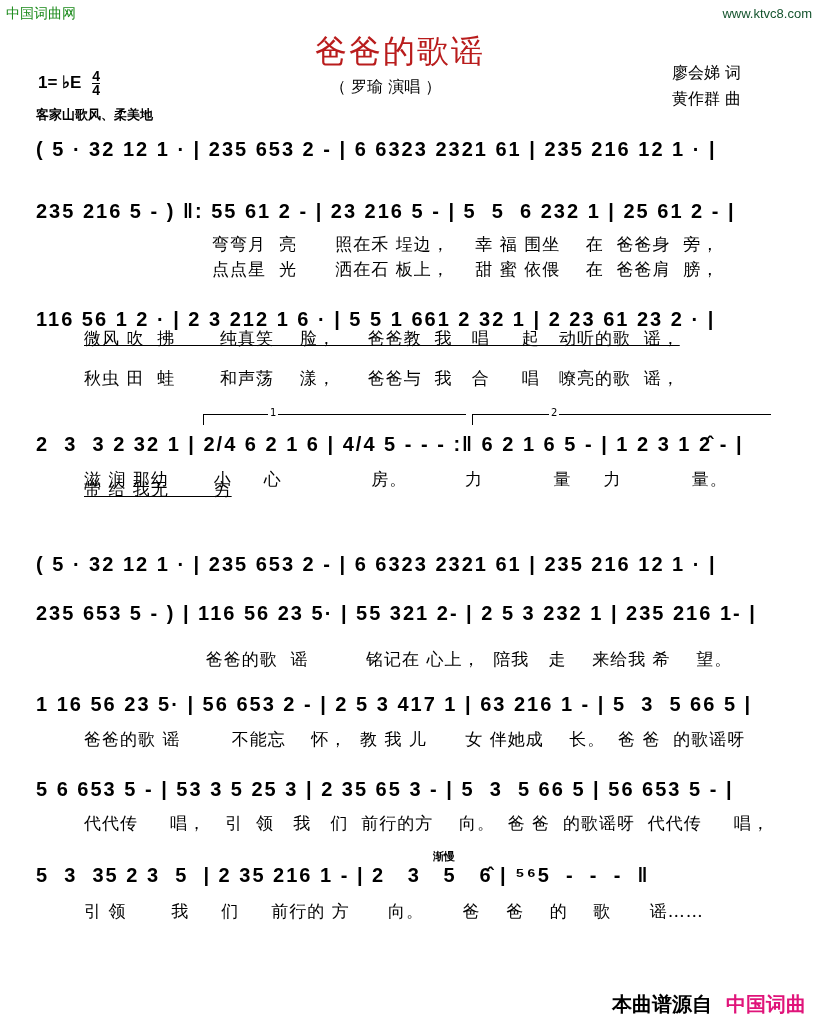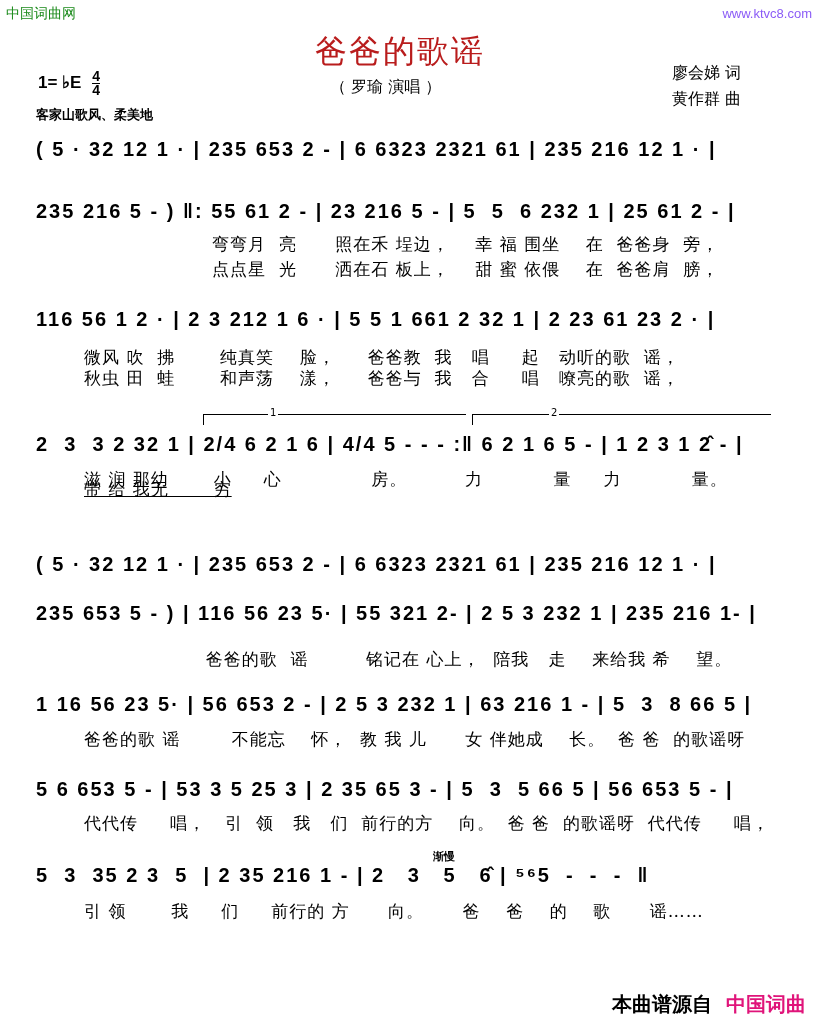--- a/index.html
+++ b/index.html
@@ -1,19 +1,19 @@
 <!DOCTYPE html>
 <html><head>
 <meta charset="utf-8">
 <style>
   html,body{margin:0;padding:0;background:#fff;}
   body{width:820px;height:1017px;position:relative;overflow:hidden;font-family:"DejaVu Sans","Liberation Sans",sans-serif;color:#000;}
   .abs{position:absolute;}
   .site-left{left:6px;top:5px;font-size:14px;color:#1a8a1a;}
-  .site-right{right:8px;top:6px;font-size:13px;color:#8b5cf6;font-family:"Liberation Sans",sans-serif;}
+  .site-right{right:8px;top:6px;font-size:13px;color:#14532d;font-family:"Liberation Sans",sans-serif;}
   .title{left:0;width:800px;top:30px;text-align:center;font-size:32px;color:#b91c1c;letter-spacing:2px;}
   .performer{left:330px;top:77px;font-size:16px;}
   .credits{left:672px;top:60px;font-size:16px;line-height:26px;font-family:"DejaVu Serif","Liberation Serif",serif;}
   .key{left:38px;top:70px;font-size:17px;font-family:"Liberation Sans",sans-serif;font-weight:bold;}
   .key .frac{display:inline-block;vertical-align:middle;text-align:center;line-height:13px;font-size:14px;margin-left:6px;}
   .key .frac span{display:block;}
   .style-note{left:36px;top:106px;font-size:13px;font-weight:bold;}
   .row{position:absolute;left:36px;right:30px;font-family:"Liberation Sans",sans-serif;font-weight:bold;font-size:20px;white-space:pre;letter-spacing:2px;}
   .lyr{position:absolute;left:36px;font-size:17px;font-family:"DejaVu Serif","Liberation Serif",serif;white-space:pre;letter-spacing:1px;margin-left:48px;}
   .volta{position:absolute;border-top:1px solid #000;border-left:1px solid #000;height:10px;font-size:10px;}
@@ -43,40 +43,40 @@
 </div>
 <div class="abs style-note">客家山歌风、柔美地</div>
 
 <div class="row" style="top:138px;">( 5 · 32 12 1 · | 235 653 2 - | 6 6323 2321 61 | 235 216 12 1 · |</div>
 
 <div class="row" style="top:200px;">235 216 5 - ) ‖: 55 61 2 - | 23 216 5 - | 5  5  6 232 1 | 25 61 2 - |</div>
 <div class="lyr" style="top:233px;">                    弯弯月  亮      照在禾 埕边，    幸 福 围坐    在  爸爸身  旁，</div>
 <div class="lyr" style="top:258px;">                    点点星  光      洒在石 板上，    甜 蜜 依偎    在  爸爸肩  膀，</div>
 
 <div class="row" style="top:308px;">116 56 1 2 · | 2 3 212 1 6 · | 5 5 1 661 2 32 1 | 2 23 61 23 2 · |</div>
-<div class="lyr" style="top:346px;">微风 吹  拂       纯真笑    脸，     爸爸教  我   唱     起   动听的歌  谣，</div>
+<div class="lyr" style="top:327px;text-decoration:underline;">微风 吹  拂       纯真笑    脸，     爸爸教  我   唱     起   动听的歌  谣，</div>
 <div class="lyr" style="top:367px;">秋虫 田  蛙       和声荡    漾，     爸爸与  我   合     唱   嘹亮的歌  谣，</div>
 
 <div class="volta" style="left:203px;top:414px;width:262px;">
     <span style="left:64px;">1</span>
   </div>
 <div class="volta" style="left:472px;top:414px;width:298px;">
     <span style="left:76px;">2</span>
   </div>
 
 <div class="row" style="top:433px;">2  3  3 2 32 1 | 2/4 6 2 1 6 | 4/4 5 - - - :‖ 6 2 1 6 5 - | 1 2 3 1 2̂ - |</div>
 <div class="lyr" style="top:468px;">滋 润 那幼       小     心              房。         力           量     力           量。</div>
 <div class="lyr" style="top:478px;text-decoration:underline;">带 给 我无       穷</div>
 
 <div class="row" style="top:553px;">( 5 · 32 12 1 · | 235 653 2 - | 6 6323 2321 61 | 235 216 12 1 · |</div>
 
 <div class="row" style="top:602px;">235 653 5 - ) | 116 56 23 5· | 55 321 2- | 2 5 3 232 1 | 235 216 1- |</div>
 <div class="lyr" style="top:648px;">                   爸爸的歌  谣         铭记在 心上，  陪我   走    来给我 希    望。</div>
 
-<div class="row" style="top:693px;">1 16 56 23 5· | 56 653 2 - | 2 5 3 232 1 | 63 216 1 - | 5  3  8 66 5 |</div>
+<div class="row" style="top:693px;">1 16 56 23 5· | 56 653 2 - | 2 5 3 417 1 | 63 216 1 - | 5  3  5 66 5 |</div>
 <div class="lyr" style="top:728px;">爸爸的歌 谣        不能忘    怀，  教 我 儿      女 伴她成    长。  爸 爸  的歌谣呀</div>
 
 <div class="row" style="top:778px;">5 6 653 5 - | 53 3 5 25 3 | 2 35 65 3 - | 5  3  5 66 5 | 56 653 5 - |</div>
 <div class="lyr" style="top:812px;">代代传     唱，   引  领   我   们  前行的方    向。  爸 爸  的歌谣呀  代代传     唱，</div>
 
 <div class="abs tempo">渐慢</div>
 <div class="row" style="top:864px;">5  3  35 2 3  5  | 2 35 216 1 - | 2   3   5   6̂ | ⁵⁶5  -  -  -  ‖</div>
 <div class="lyr" style="top:900px;">引 领       我     们     前行的 方      向。      爸    爸    的    歌      谣……</div>
 
 <div class="abs footer">

